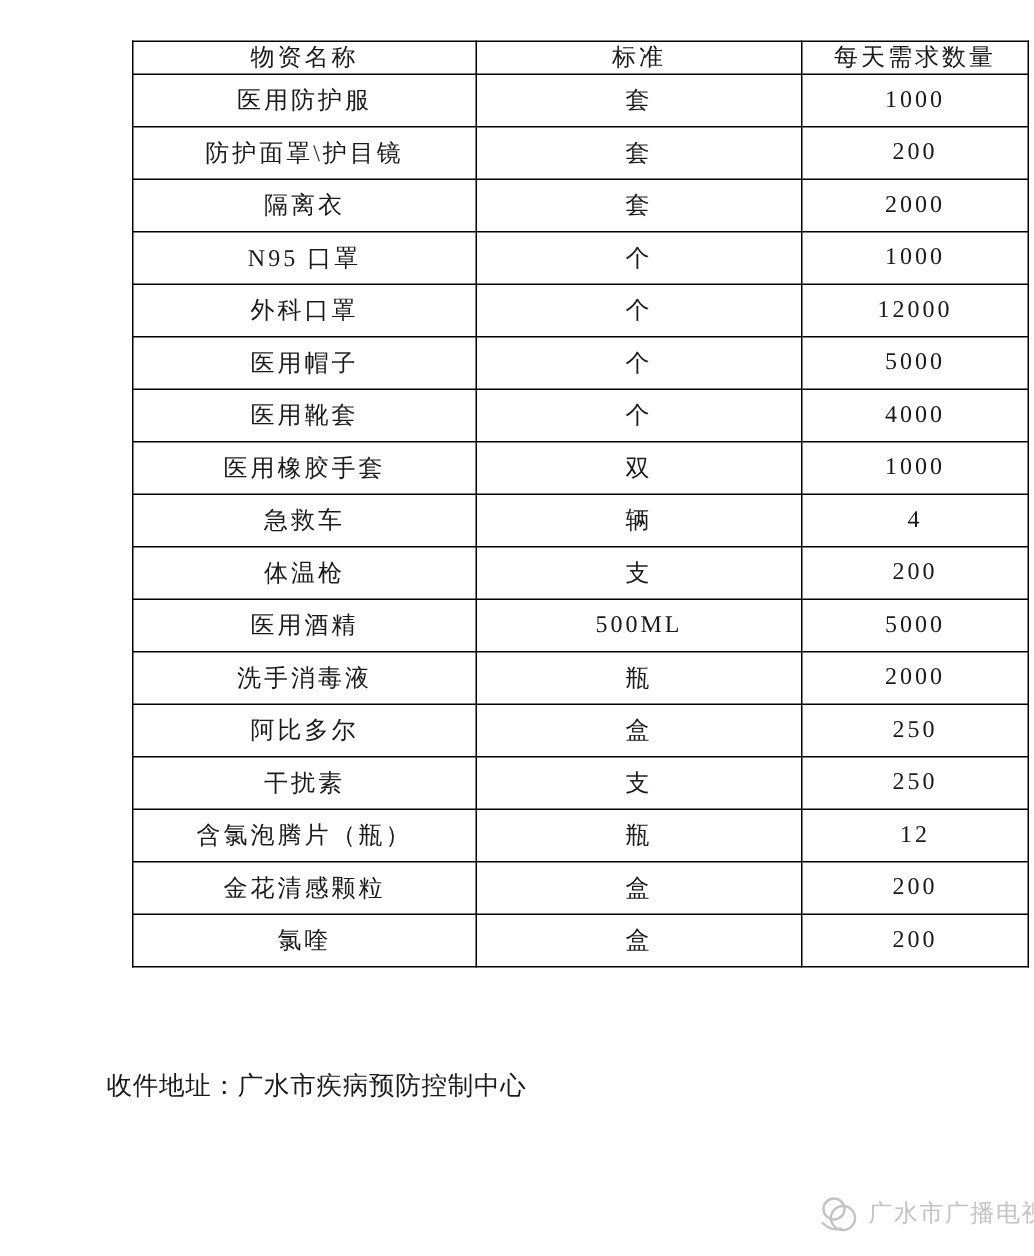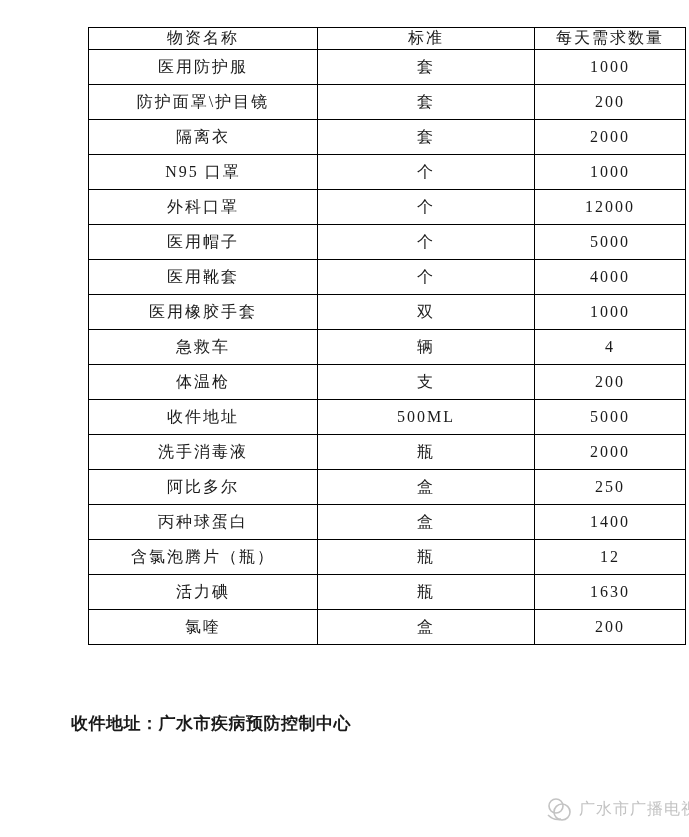--- a/index.html
+++ b/index.html
@@ -32,21 +32,21 @@
     font-weight: normal;
     letter-spacing: 2px;
     color: #1a1a1a;
     white-space: nowrap;
     overflow: hidden;
   }
   .footer-line {
     position: absolute;
     left: 27px;
     font-family: "Liberation Sans", "DejaVu Sans", sans-serif;
-    font-weight: bold;
+    font-weight: normal;
     font-size: 17px;
     color: #1a1a1a;
     letter-spacing: 0.5px;
     white-space: pre;
   }
   .footer-line.address { top: 712px; }
   .footer-line.contact { top: 762px; }
   .watermark {
     position: absolute;
     right: 18px;
@@ -125,48 +125,48 @@
           <td>急救车</td>
           <td>辆</td>
           <td>4</td>
         </tr>
         <tr>
           <td>体温枪</td>
           <td>支</td>
           <td>200</td>
         </tr>
         <tr>
-          <td>收件地址</td>
+          <td>医用酒精</td>
           <td>500ML</td>
           <td>5000</td>
         </tr>
         <tr>
           <td>洗手消毒液</td>
           <td>瓶</td>
           <td>2000</td>
         </tr>
         <tr>
           <td>阿比多尔</td>
           <td>盒</td>
           <td>250</td>
         </tr>
         <tr>
-          <td>丙种球蛋白</td>
-          <td>盒</td>
-          <td>1400</td>
+          <td>干扰素</td>
+          <td>支</td>
+          <td>250</td>
         </tr>
         <tr>
           <td>含氯泡腾片（瓶）</td>
           <td>瓶</td>
           <td>12</td>
         </tr>
         <tr>
-          <td>活力碘</td>
-          <td>瓶</td>
-          <td>1630</td>
+          <td>金花清感颗粒</td>
+          <td>盒</td>
+          <td>200</td>
         </tr>
         <tr>
           <td>氯喹</td>
           <td>盒</td>
           <td>200</td>
         </tr>
       </tbody>
   </table>
 
   <div class="footer-line address">收件地址：广水市疾病预防控制中心</div>

